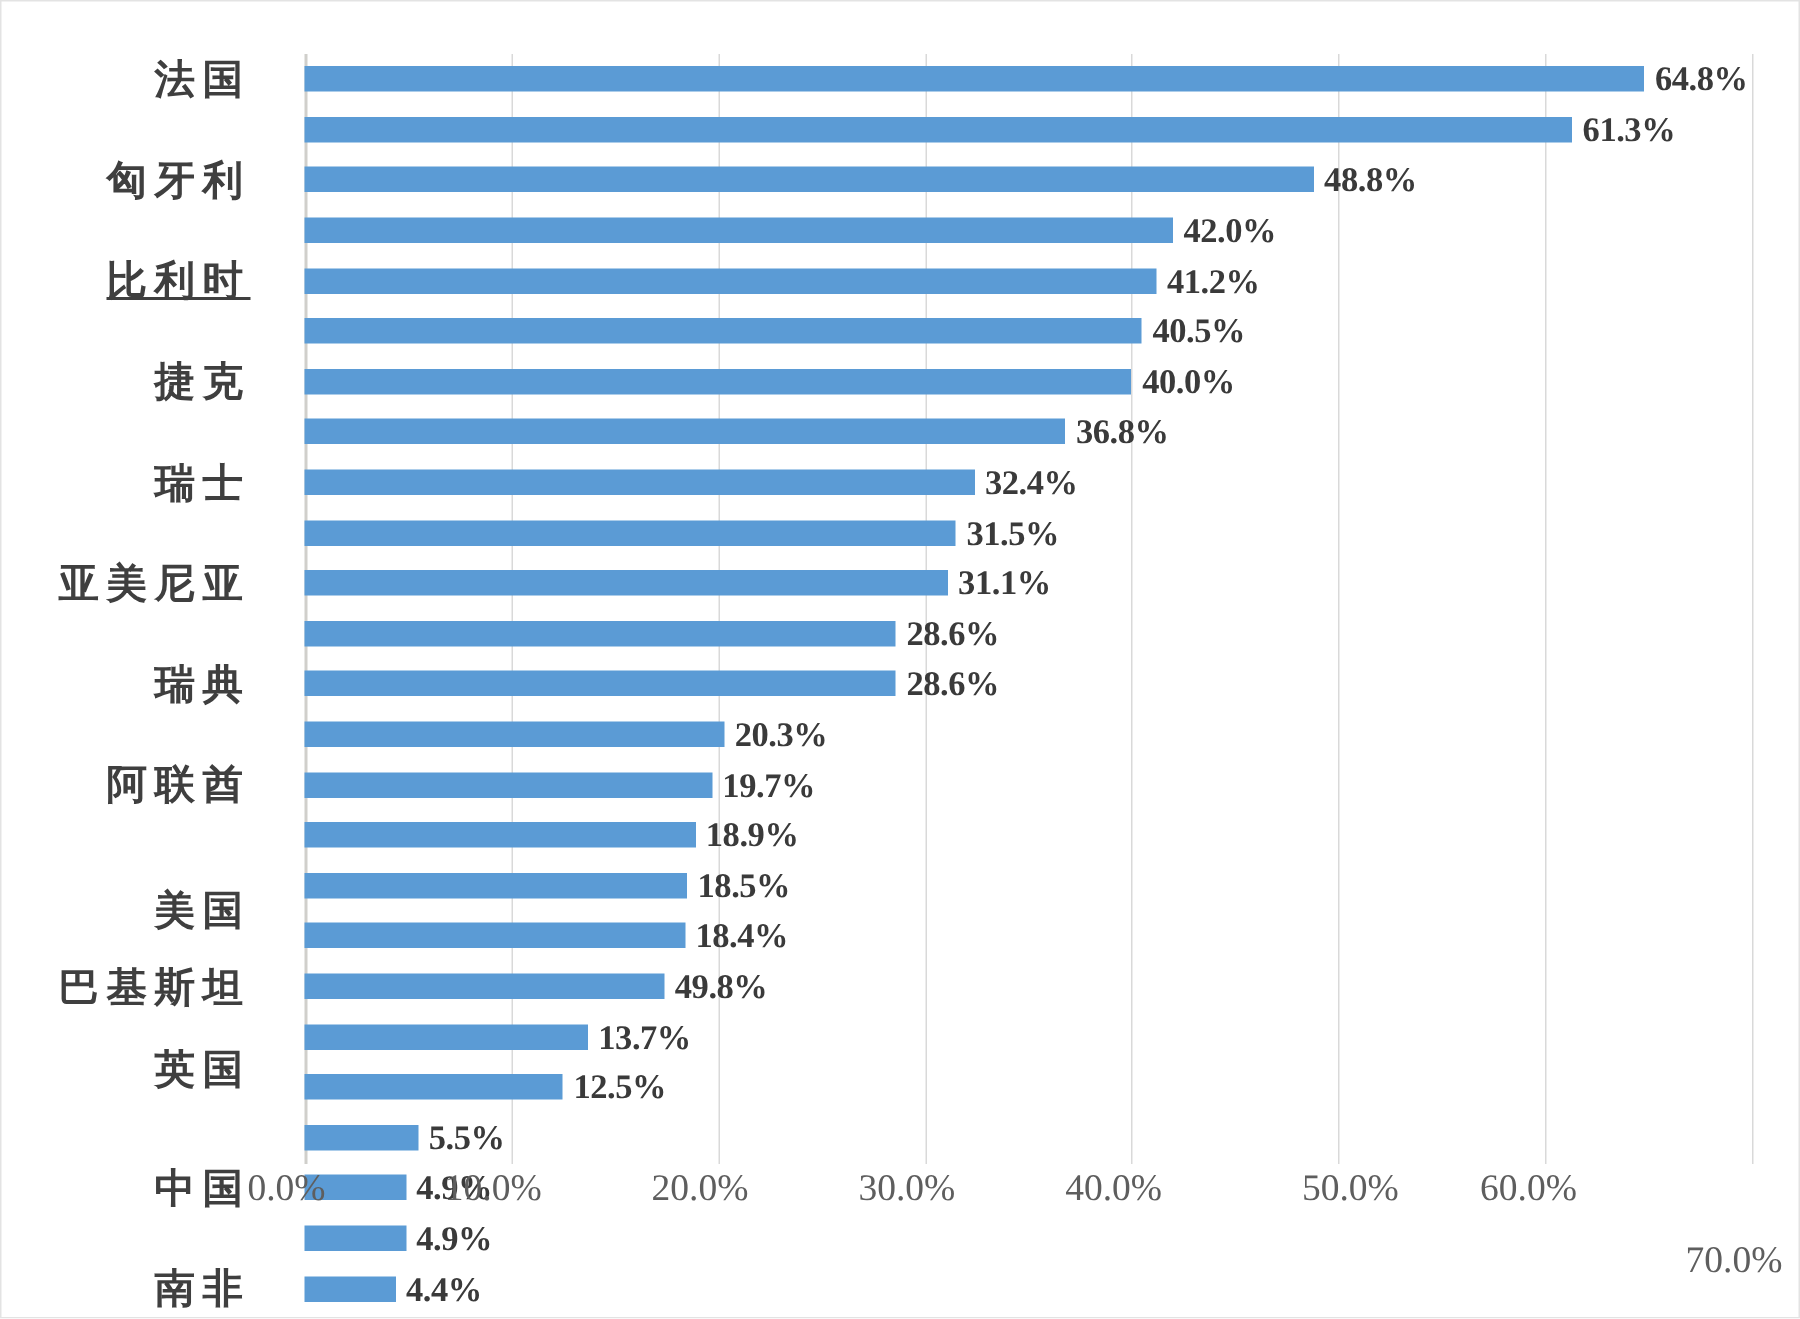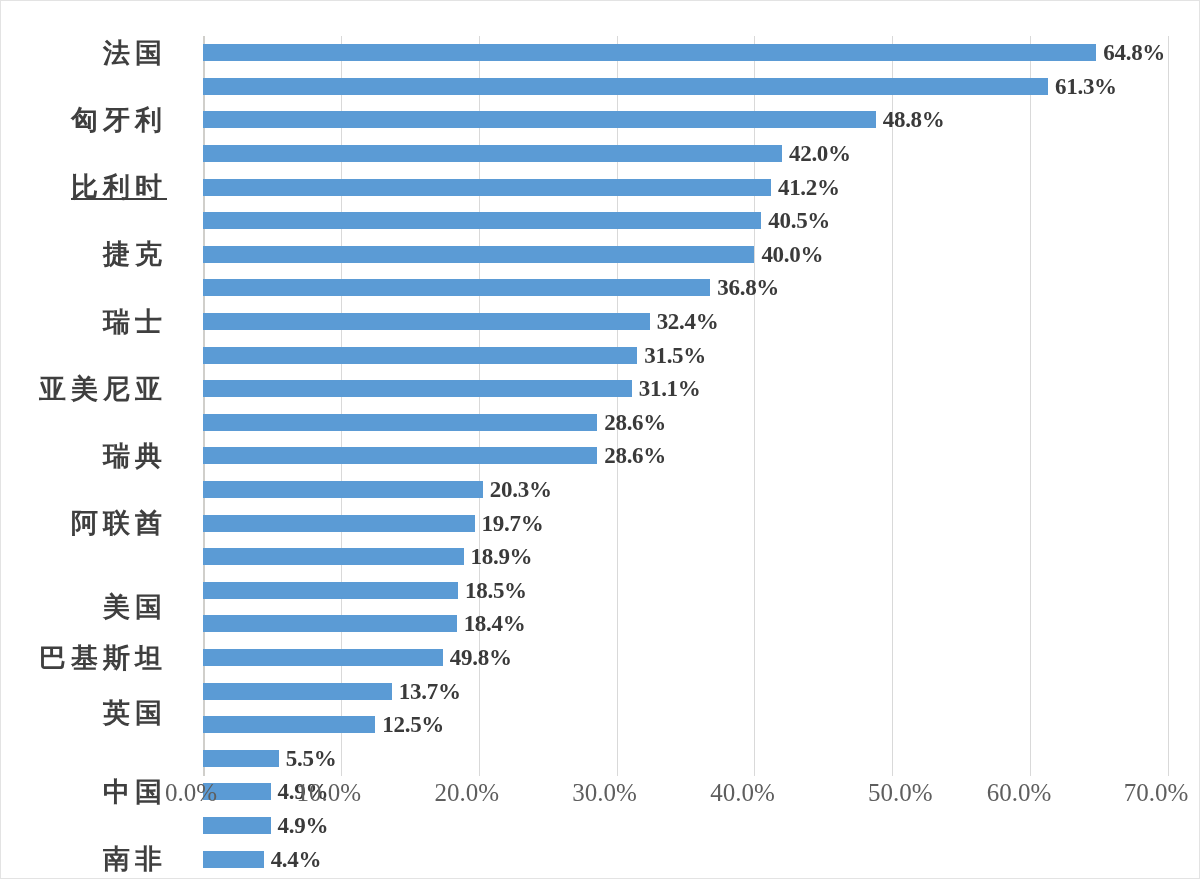--- a/index.html
+++ b/index.html
@@ -242,16 +242,16 @@
     </div>
 
   <div id="x-ticks">
       <div class="x-tick" style="left: 0px;">0.0%</div>
       <div class="x-tick" style="left: 137.857px;">10.0%</div>
       <div class="x-tick" style="left: 275.714px;">20.0%</div>
       <div class="x-tick" style="left: 413.571px;">30.0%</div>
       <div class="x-tick" style="left: 551.429px;">40.0%</div>
       <div class="x-tick" style="left: 689.286px; margin-left: 20px;">50.0%</div>
       <div class="x-tick" style="left: 828px;">60.0%</div>
-      <div class="x-tick" style="left: 965px;">70.0%</div>
+      <div class="x-tick" style="left: 965px; margin-top: 48px;">70.0%</div>
     </div>
 
 </div>
 
 </body></html>

